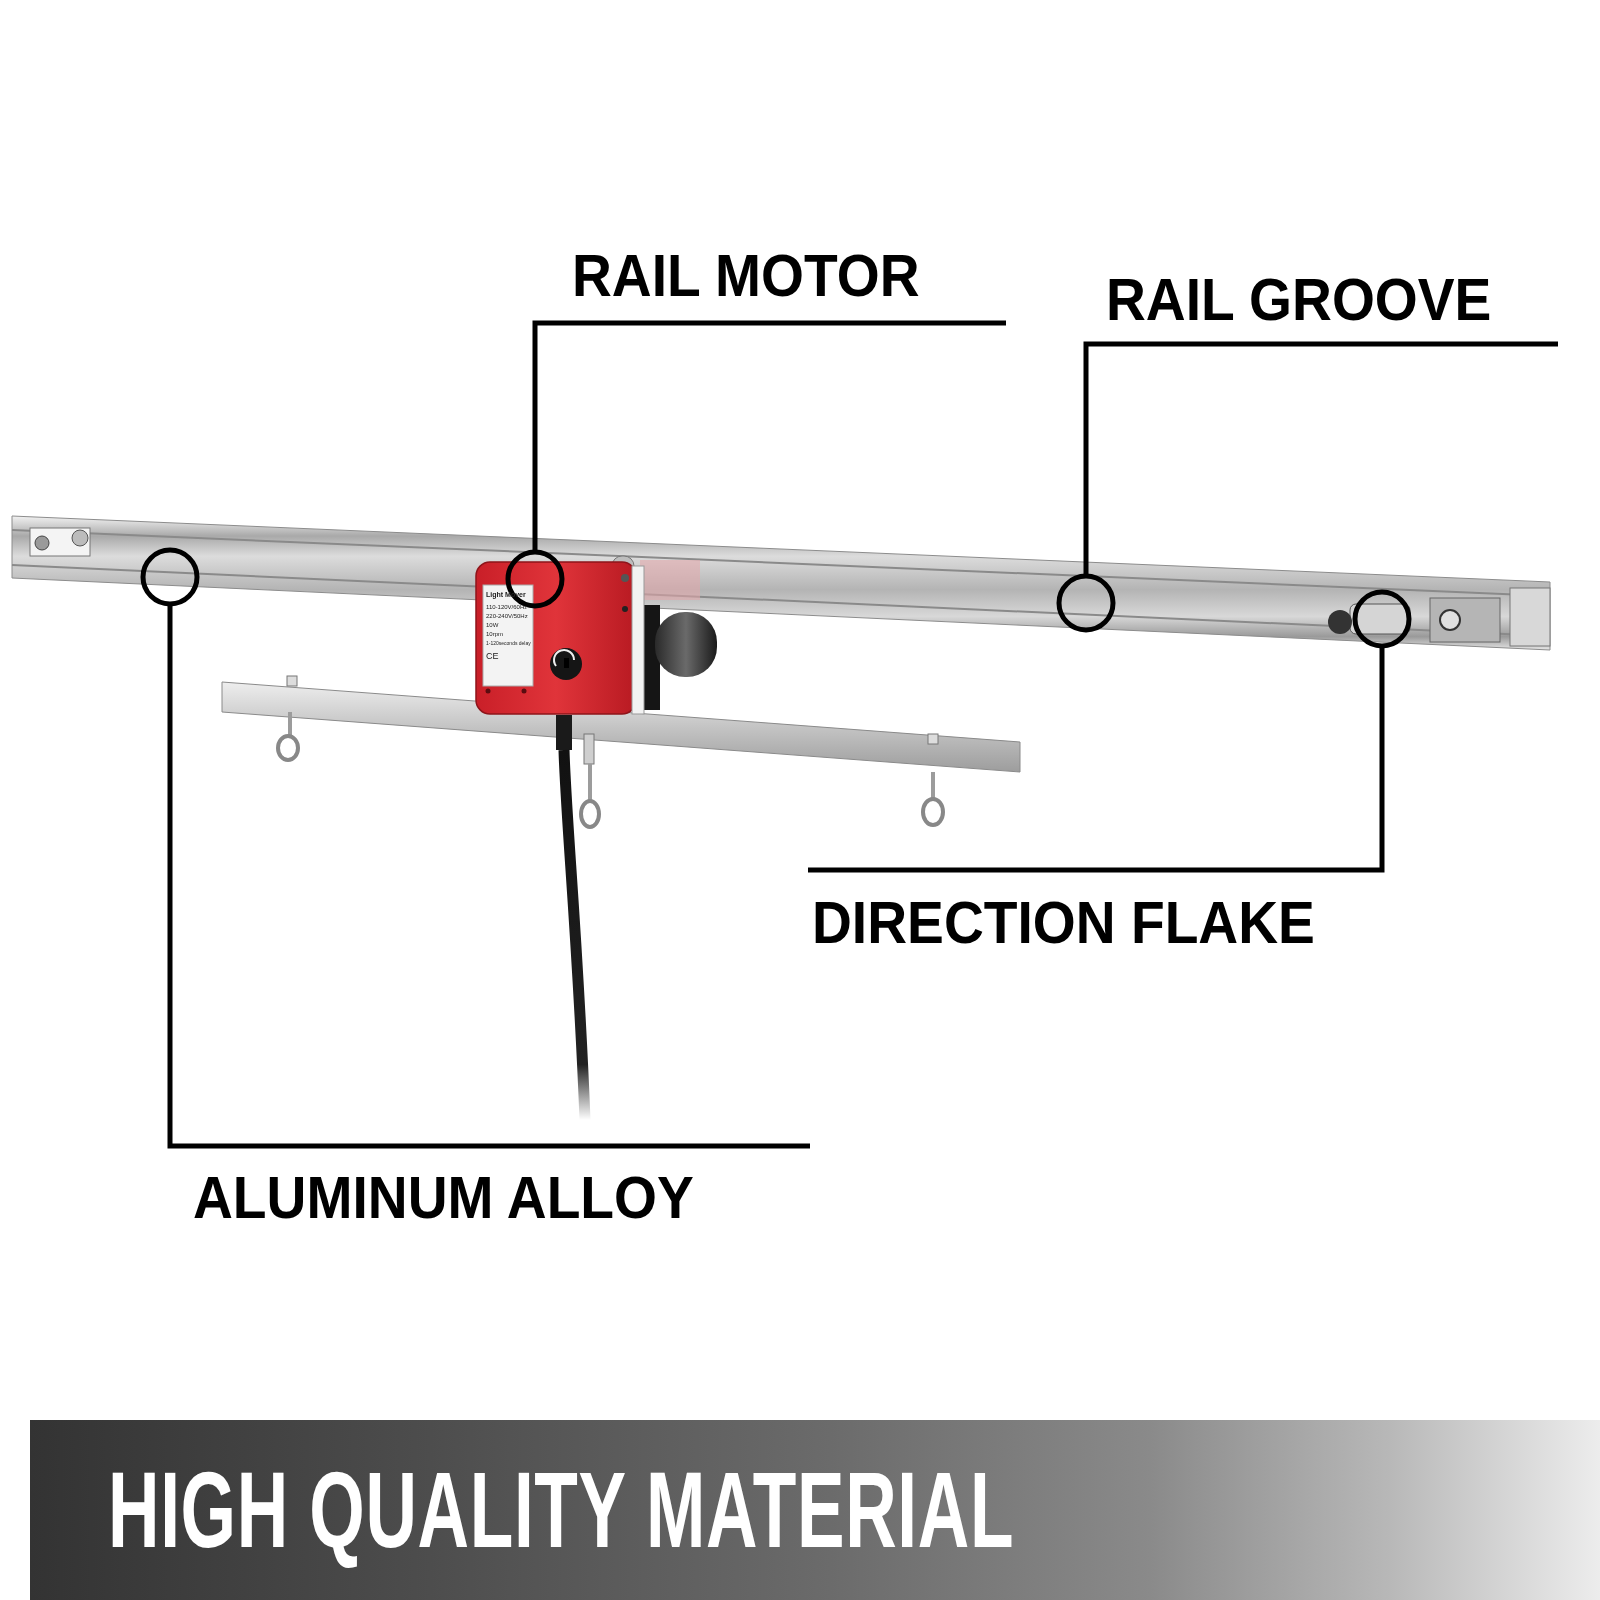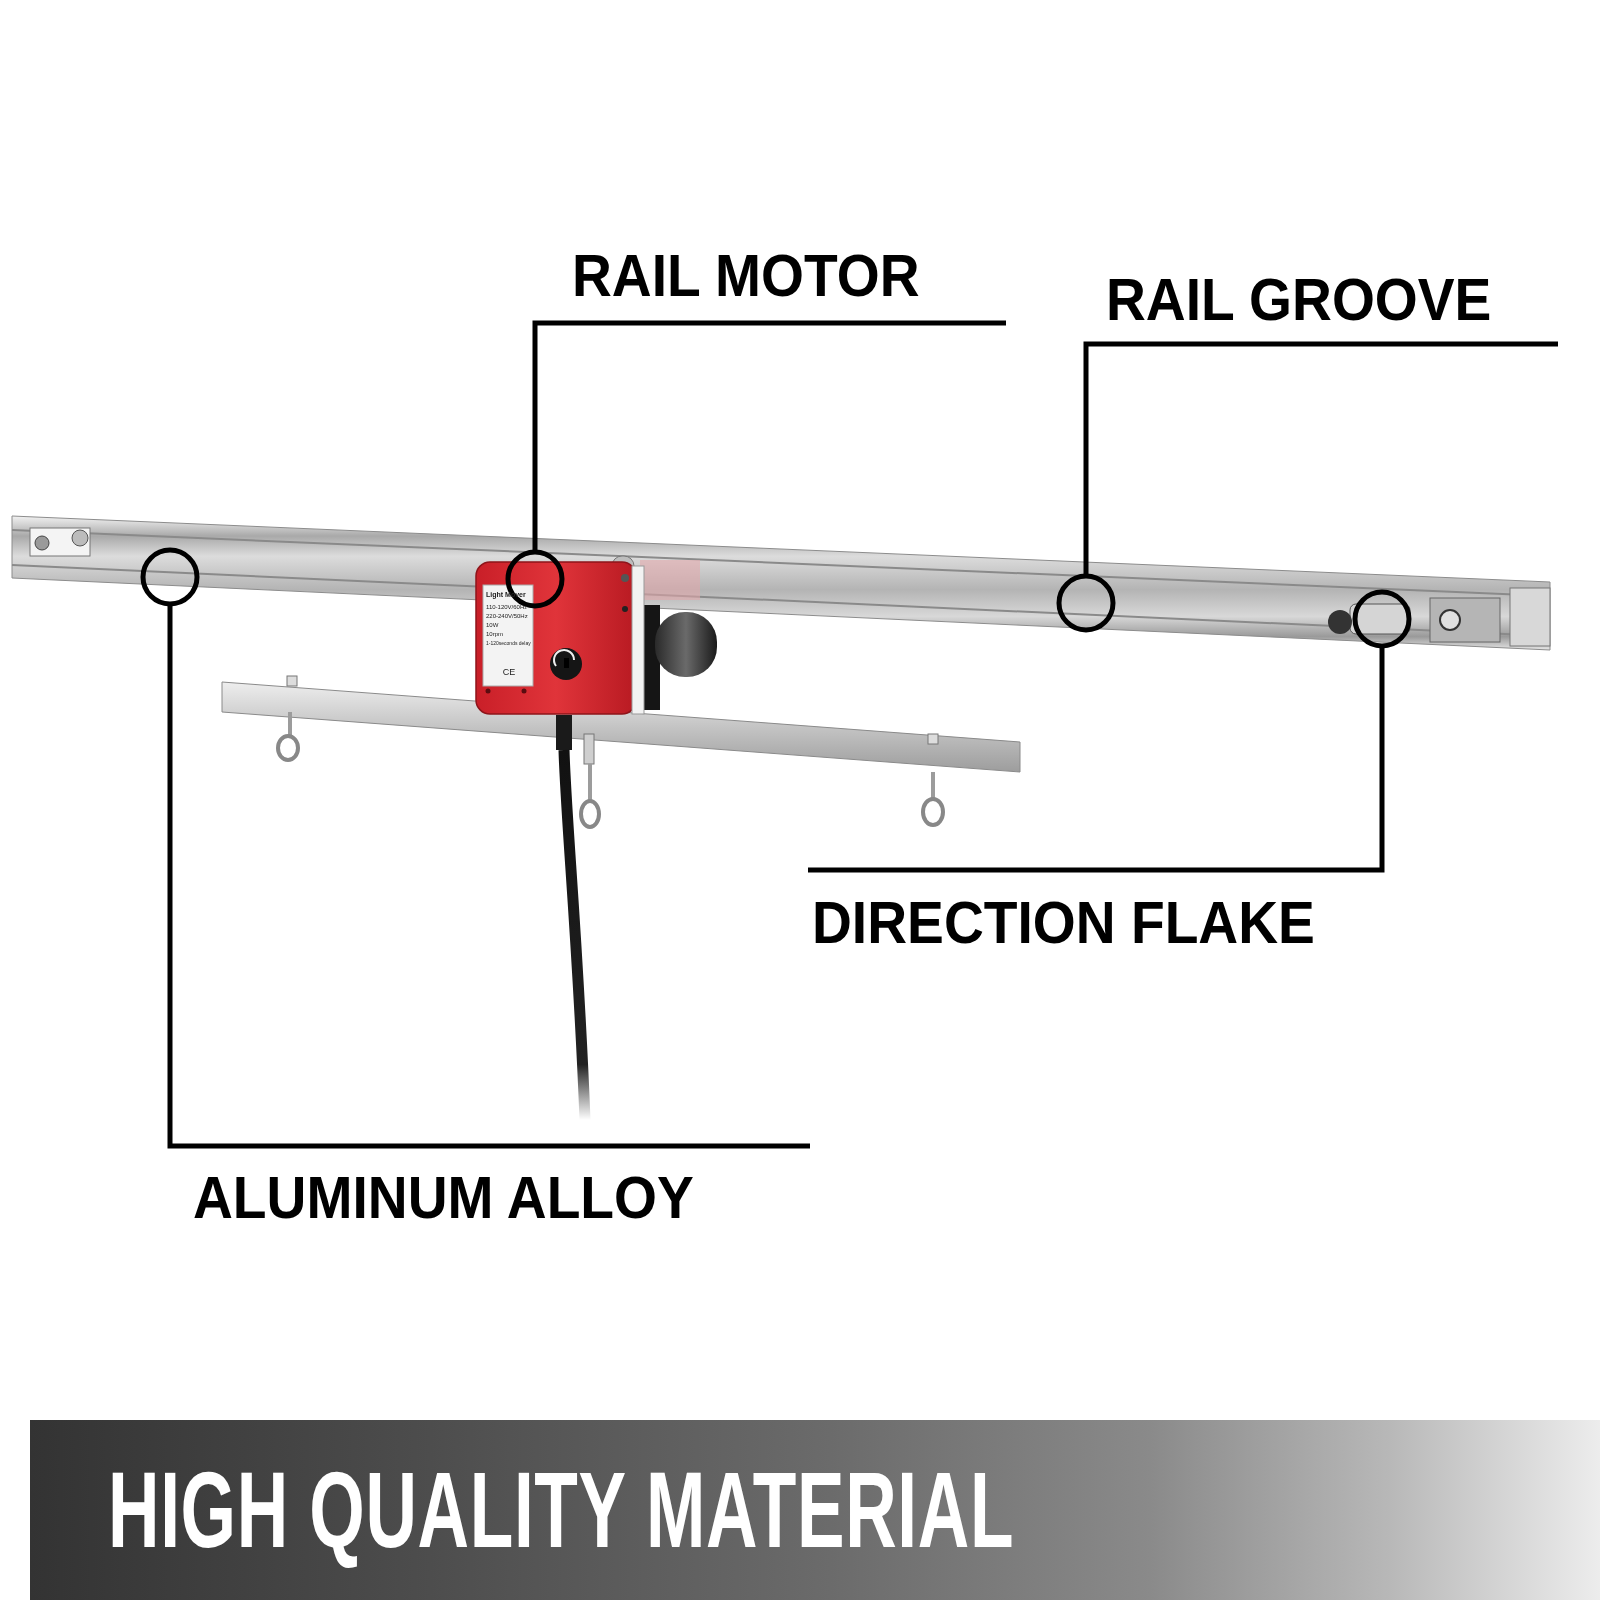--- a/index.html
+++ b/index.html
@@ -152,21 +152,21 @@
   </g>
 </svg>
 
 <div class="panel-text" style="position:absolute; left:486px; top:590px; width:46px; font-size:6px; line-height:9px; color:#222;">
   <div style="font-weight:700; font-size:7px; margin-bottom:4px;">Light Mover</div>
   <div>110-120V/60Hz</div>
   <div>220-240V/50Hz</div>
   <div>10W</div>
   <div>10rpm</div>
   <div style="font-size:5px;">1-120seconds  delay</div>
-  <div style="font-size:9px; margin-top:20px; text-align:center;">CE</div>
+  <div style="font-size:9px; margin-top:4px; ">CE</div>
 </div>
 
 <h2 class="label" style="left:572px; top:246px;">RAIL MOTOR</h2>
 <h2 class="label" style="left:1106px; top:270px;">RAIL GROOVE</h2>
 <h2 class="label" style="left:812px; top:893px;">DIRECTION FLAKE</h2>
 <h2 class="label" style="left:193px; top:1168px;">ALUMINUM ALLOY</h2>
 
 <div class="banner">
   <h1 class="banner-title">HIGH QUALITY MATERIAL</h1>
 </div>

